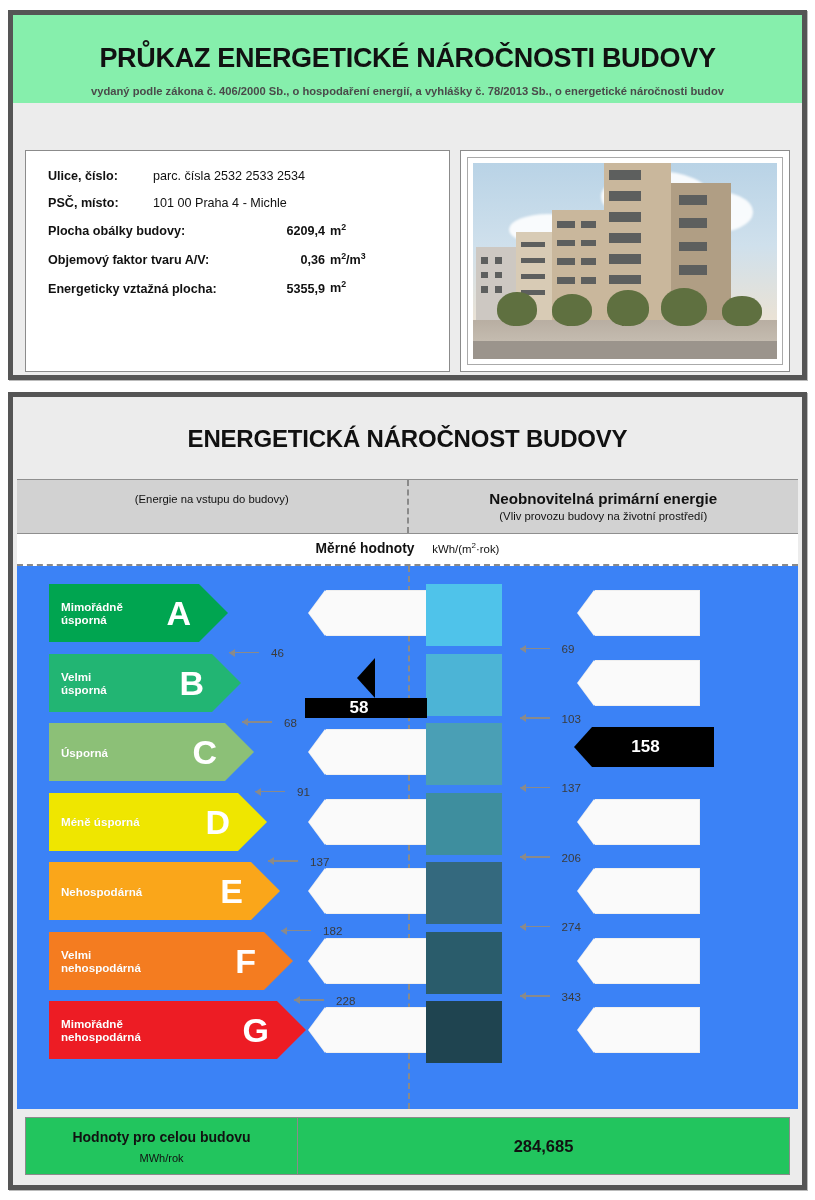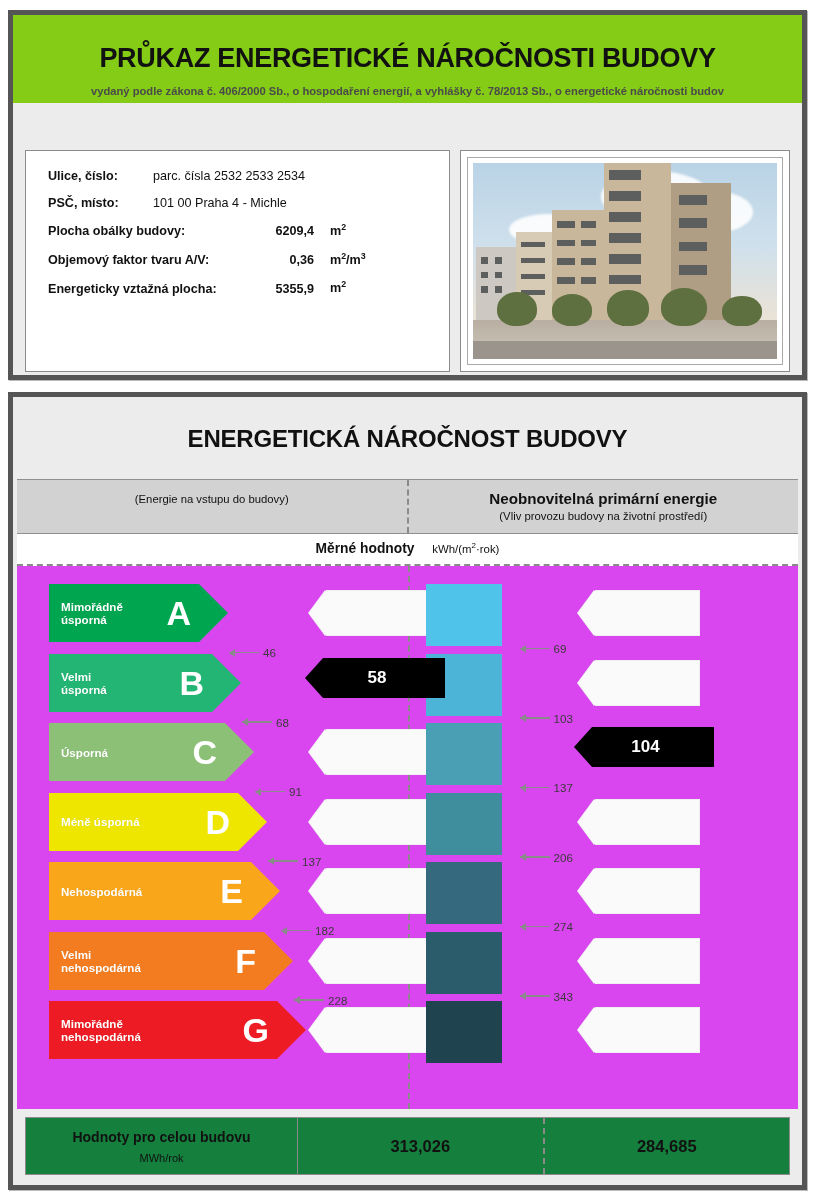--- a/index.html
+++ b/index.html
@@ -17,42 +17,42 @@
   .panel {
     position:absolute;
     background:#ececec;
     border:5px solid #555555;
     box-shadow: 1px 1px 0 #bbb;
   }
   #panel-top  { left:8px;  top:10px;  width:799px; height:370px; }
   #panel-main { left:8px;  top:392px; width:799px; height:798px; }
 
   
-  .title-area { padding:18px 10px 6px 10px; text-align:center; background:#84cc16; }
+  .title-area { padding:18px 10px 6px 10px; text-align:center; background:#86efac; }
   .doc-title {
     font-size:27px; font-weight:bold; letter-spacing:-0.3px;
     margin:10px 0 0 0; color:#111; white-space:nowrap;
   }
   .doc-subtitle {
     font-size:11.2px; font-weight:bold; color:#4a4a4a;
     margin-top:11px; white-space:nowrap;
   }
 
   
   .info-row { position:absolute; left:12px; top:135px; right:12px; height:222px; display:flex; gap:10px; }
   .info-box {
     background:#ffffff; border:1px solid #8b8b8b;
     width:425px; padding:18px 0 0 22px;
   }
   .info-line { display:flex; align-items:baseline; margin-bottom:12.5px; font-size:12.6px; }
   .info-label { font-weight:bold; width:105px; flex:0 0 105px; white-space:nowrap; }
   .info-label.wide { width:178px; flex:0 0 178px; }
   .info-value { font-weight:normal; white-space:nowrap; }
   .info-value.bold { font-weight:bold; }
-  .info-value.num { width:104px; text-align:right; padding-right:16px; }
+  .info-value.num { width:104px; text-align:right; padding-right:5px; }
   .unit { font-weight:bold; }
   sup { font-size:0.7em; vertical-align:super; }
 
   .photo-box {
     flex:1; background:#ffffff; border:1px solid #8b8b8b;
     padding:6px; display:flex;
   }
   .photo-inner { flex:1; border:1px solid #aaaaaa; padding:5px; background:#fff; display:flex; }
   .photo { flex:1; position:relative; overflow:hidden; background:#cfd6dd; }
 
@@ -92,21 +92,21 @@
   .merne {
     background:#ffffff; margin:0 4px; text-align:center;
     padding:7px 0 8px 0; border-bottom:2px dashed #8a8a8a;
     font-size:13.8px;
   }
   .merne b { font-weight:bold; }
   .merne .u { font-size:11.4px; font-weight:normal; margin-left:14px; }
 
   
   .scale-area {
-    position:relative; background:#d946ef; margin:0 4px;
+    position:relative; background:#3b82f6; margin:0 4px;
     height:543px;
     padding-left:24px;
   }
   .divider-v {
     position:absolute; left:50%; top:0; bottom:0;
     border-left:2px dashed #8a8a8a;
   }
 
   
   .half { position:absolute; top:0; bottom:0; }
@@ -125,21 +125,21 @@
   .cls .body { height:58px; display:flex; align-items:center; padding-left:12px; }
   .cls .tip {
     width:0; height:0; align-self:center;
     border-top:29px solid transparent; border-bottom:29px solid transparent;
   }
   .cls-name { font-size:11.6px; font-weight:bold; line-height:1.12; white-space:nowrap;
               text-shadow:0 0 1px rgba(0,0,0,.12); }
   .cls-letter { font-size:34px; font-weight:bold; line-height:1; margin-left:auto; padding-right:8px; }
 
   
-  .tick { position:absolute; display:flex; align-items:center; gap:4px;justify-content:center; }
+  .tick { position:absolute; display:flex; align-items:center; gap:12px;justify-content:center; }
   .tick .arr {
     position:relative; width:30px; height:1.6px; background:#8a8a8a;
   }
   .tick .arr::before {
     content:""; position:absolute; left:0; top:-3px;
     border-top:4px solid transparent; border-bottom:4px solid transparent;
     border-right:6px solid #8a8a8a;
   }
   .tick .num { font-size:11.6px; color:#3b3b3b; }
 
@@ -178,21 +178,21 @@
   }
 
   
   .blue-col { position:absolute; left:18px; top:18px; }
   .blue-row { height:69.5px; position:relative; }
   .blue-block { position:absolute; left:0; top:0; width:76px; height:62px; }
 
   
   .totals {
     position:absolute; left:12px; right:12px; bottom:10px; height:58px;
-    display:flex; background:#15803d; border:1px solid #8b8b8b;
+    display:flex; background:#22c55e; border:1px solid #8b8b8b;
   }
   .totals .t-label {
     width:272px; flex:0 0 272px; border-right:1px solid #8b8b8b;
     display:flex; flex-direction:column; align-items:center; justify-content:center;
   }
   .totals .t-label .l1 { font-size:14px; font-weight:bold; white-space:nowrap; }
   .totals .t-label .l2 { font-size:11px; margin-top:7px; }
   .totals .t-val {
     flex:1; display:flex; align-items:center; justify-content:center;
     font-size:16.5px; font-weight:bold;
@@ -365,21 +365,21 @@
               <div class="body" style="background:#22b573; width:163px;">
                 <span class="cls-name">Velmi<br>úsporná</span>
                 <span class="cls-letter">B</span>
               </div>
               <div class="tip" style="border-left:29px solid #22b573;"></div>
             </div>
             <div class="tick" style="left:225px; top:62px;">
               <span class="arr"></span>
               <span class="num">68</span>
             </div>
-            <div class="result" style="left:288px;">
+            <div class="result" style="left:288px;flex-direction:column;">
               <div class="rtip"></div>
               <div class="rbody" style="width:122px;">
                 <span>58</span>
               </div>
             </div>
             <span class="ghost-letter" style="left:424px; top:14px;">B</span>
           </div>
 
           <div class="row">
             <div class="cls">
@@ -504,21 +504,21 @@
 
           <div class="blue-row">
             <div class="blue-block" style="background:#4a9fb5;"></div>
             <div class="tick" style="left:94px; top:58px;">
               <span class="arr"></span>
               <span class="num">137</span>
             </div>
             <div class="result" style="left:148px;">
               <div class="rtip"></div>
               <div class="rbody" style="width:122px;">
-                <span>104</span>
+                <span>158</span>
               </div>
             </div>
           </div>
 
           <div class="blue-row">
             <div class="blue-block" style="background:#3e8e9e;"></div>
             <div class="tick" style="left:94px; top:58px;">
               <span class="arr"></span>
               <span class="num">206</span>
             </div>
@@ -563,18 +563,17 @@
         </div>
       </div>
 
     </div>
 
     <div class="totals">
       <div class="t-label">
         <span class="l1">Hodnoty pro celou budovu</span>
         <span class="l2">MWh/rok</span>
       </div>
-      <div class="t-val first">313,026</div>
       <div class="t-val">284,685</div>
     </div>
 
   </div>
 </div>
 
 </body></html>

